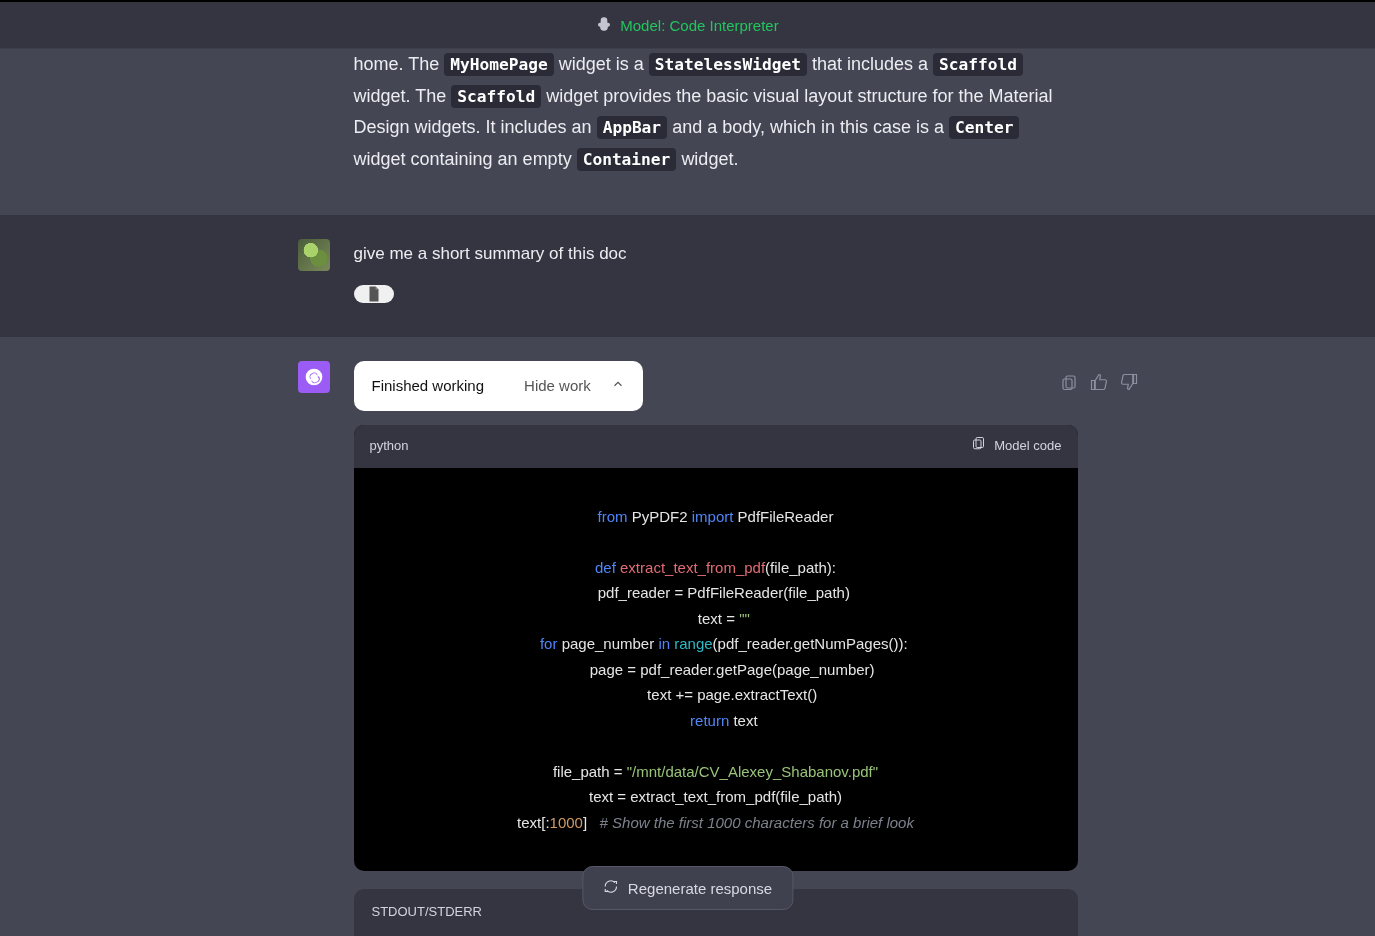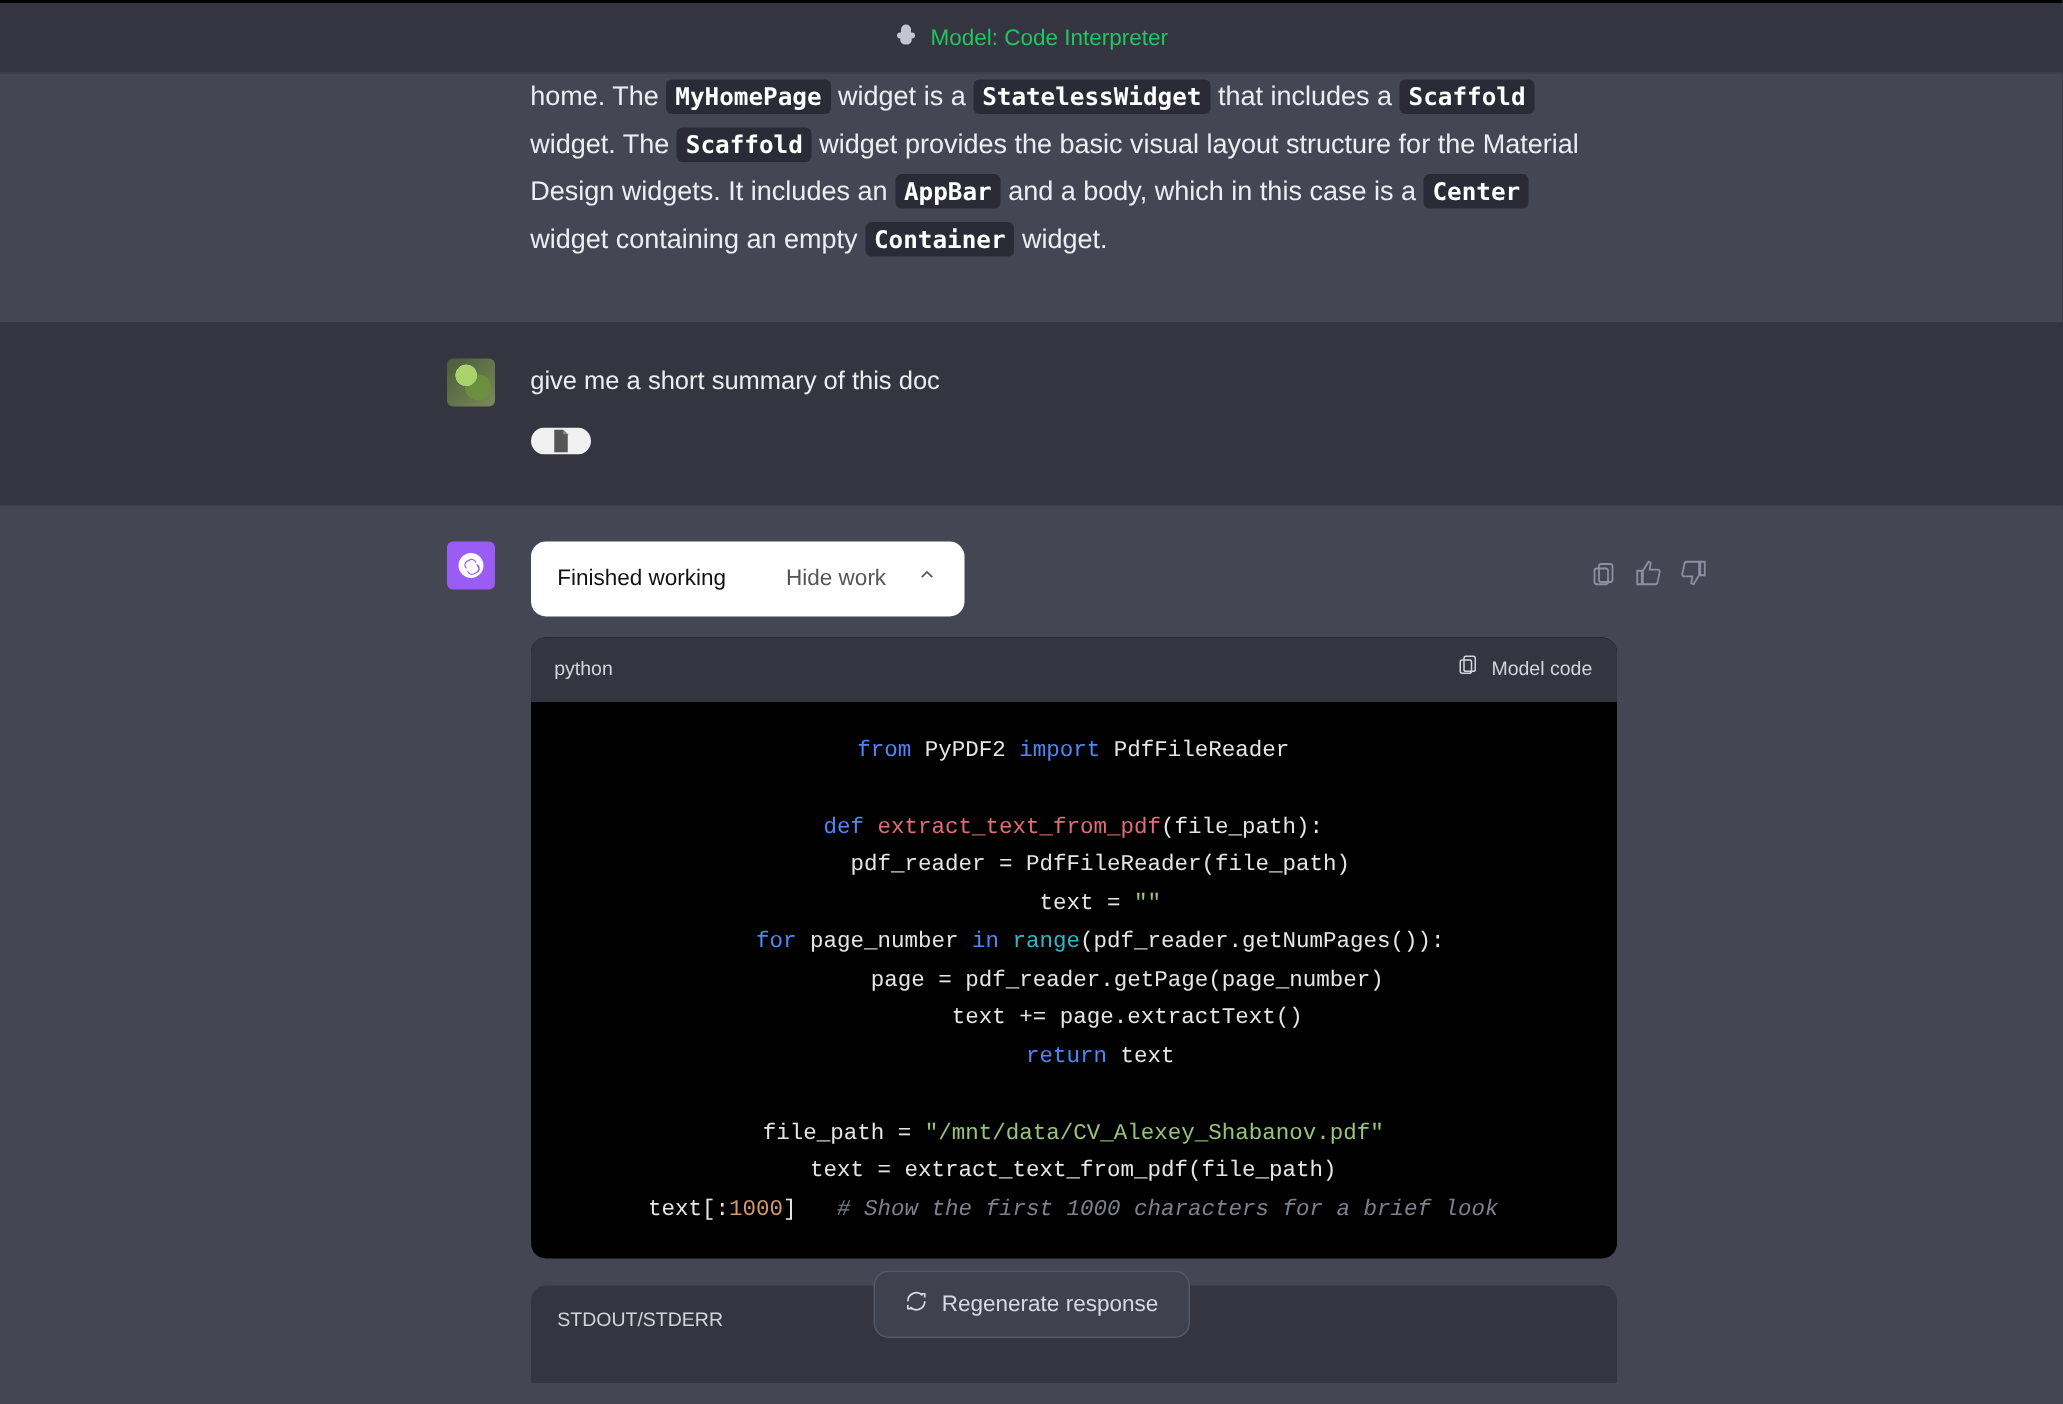--- a/index.html
+++ b/index.html
@@ -176,23 +176,23 @@
     color: var(--text);
     font-size: 13px;
     padding: 10px 16px;
     display: flex;
     justify-content: space-between;
     align-items: center;
   }
   .copy-area { display:inline-flex; align-items:center; gap:8px; cursor:pointer; }
   .copy-area svg { width:15px; height:15px; stroke:#d1d5db; fill:none; stroke-width:1.6; }
   pre.code {
-    margin: 0;
+    margin: 16px;
     padding: 20px 18px;
-    font-family: Liberation Mono, monospace;
+    font-family: Liberation Sans, sans-serif;
     font-size: 15px;
     line-height: 1.7;
     color: #e5e5e5;
     white-space: pre;
     overflow-x: auto;
   }
   .kw { color: var(--kw-blue); }
   .kw2 { color: var(--kw-cyan); }
   .fn { color: var(--fn-red); }
   .str { color: var(--str-green); }
@@ -205,21 +205,21 @@
     background: var(--code-header-bg);
     padding: 12px 18px 30px;
     font-size: 13px;
     color: var(--text);
   }
 
   .regen-wrap {
     position: fixed;
     left: 50%;
     transform: translateX(-50%);
-    bottom: 44px;
+    bottom: 26px;
   }
   .regen {
     display: inline-flex;
     align-items: center;
     gap: 10px;
     background: #40414f;
     border: 1px solid var(--border);
     color: #d9d9e3;
     padding: 12px 20px;
     border-radius: 10px;

